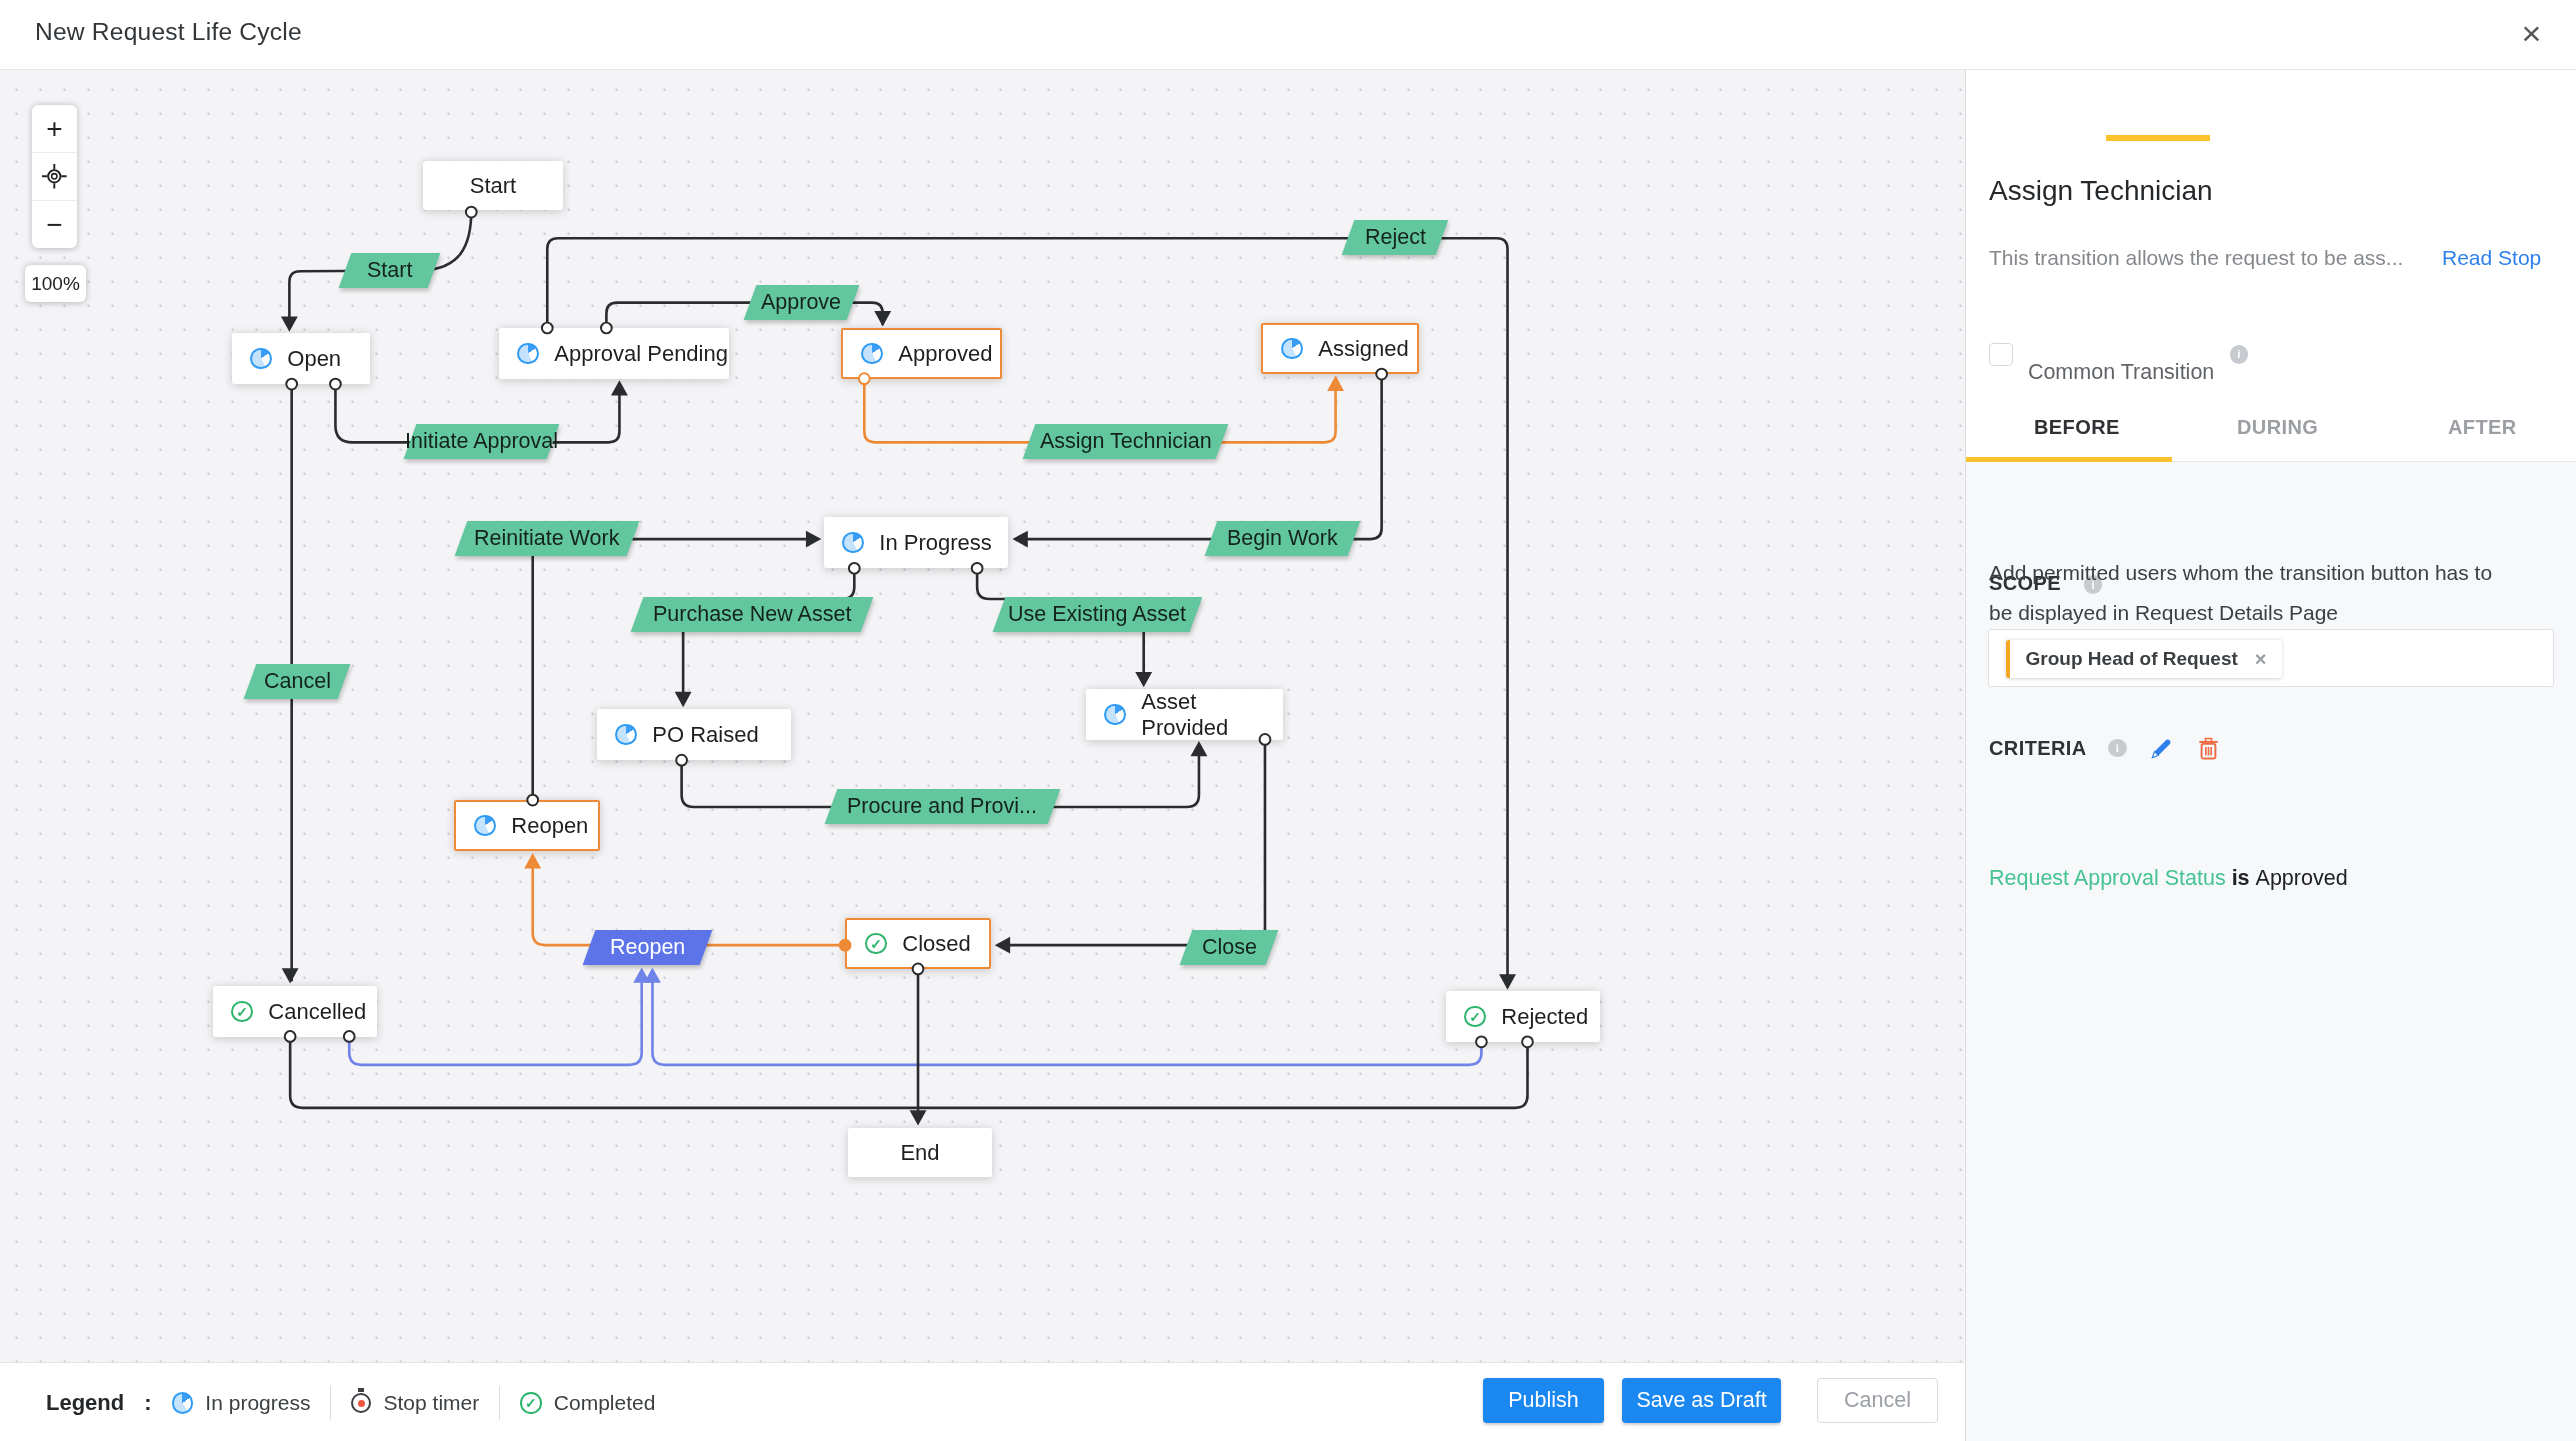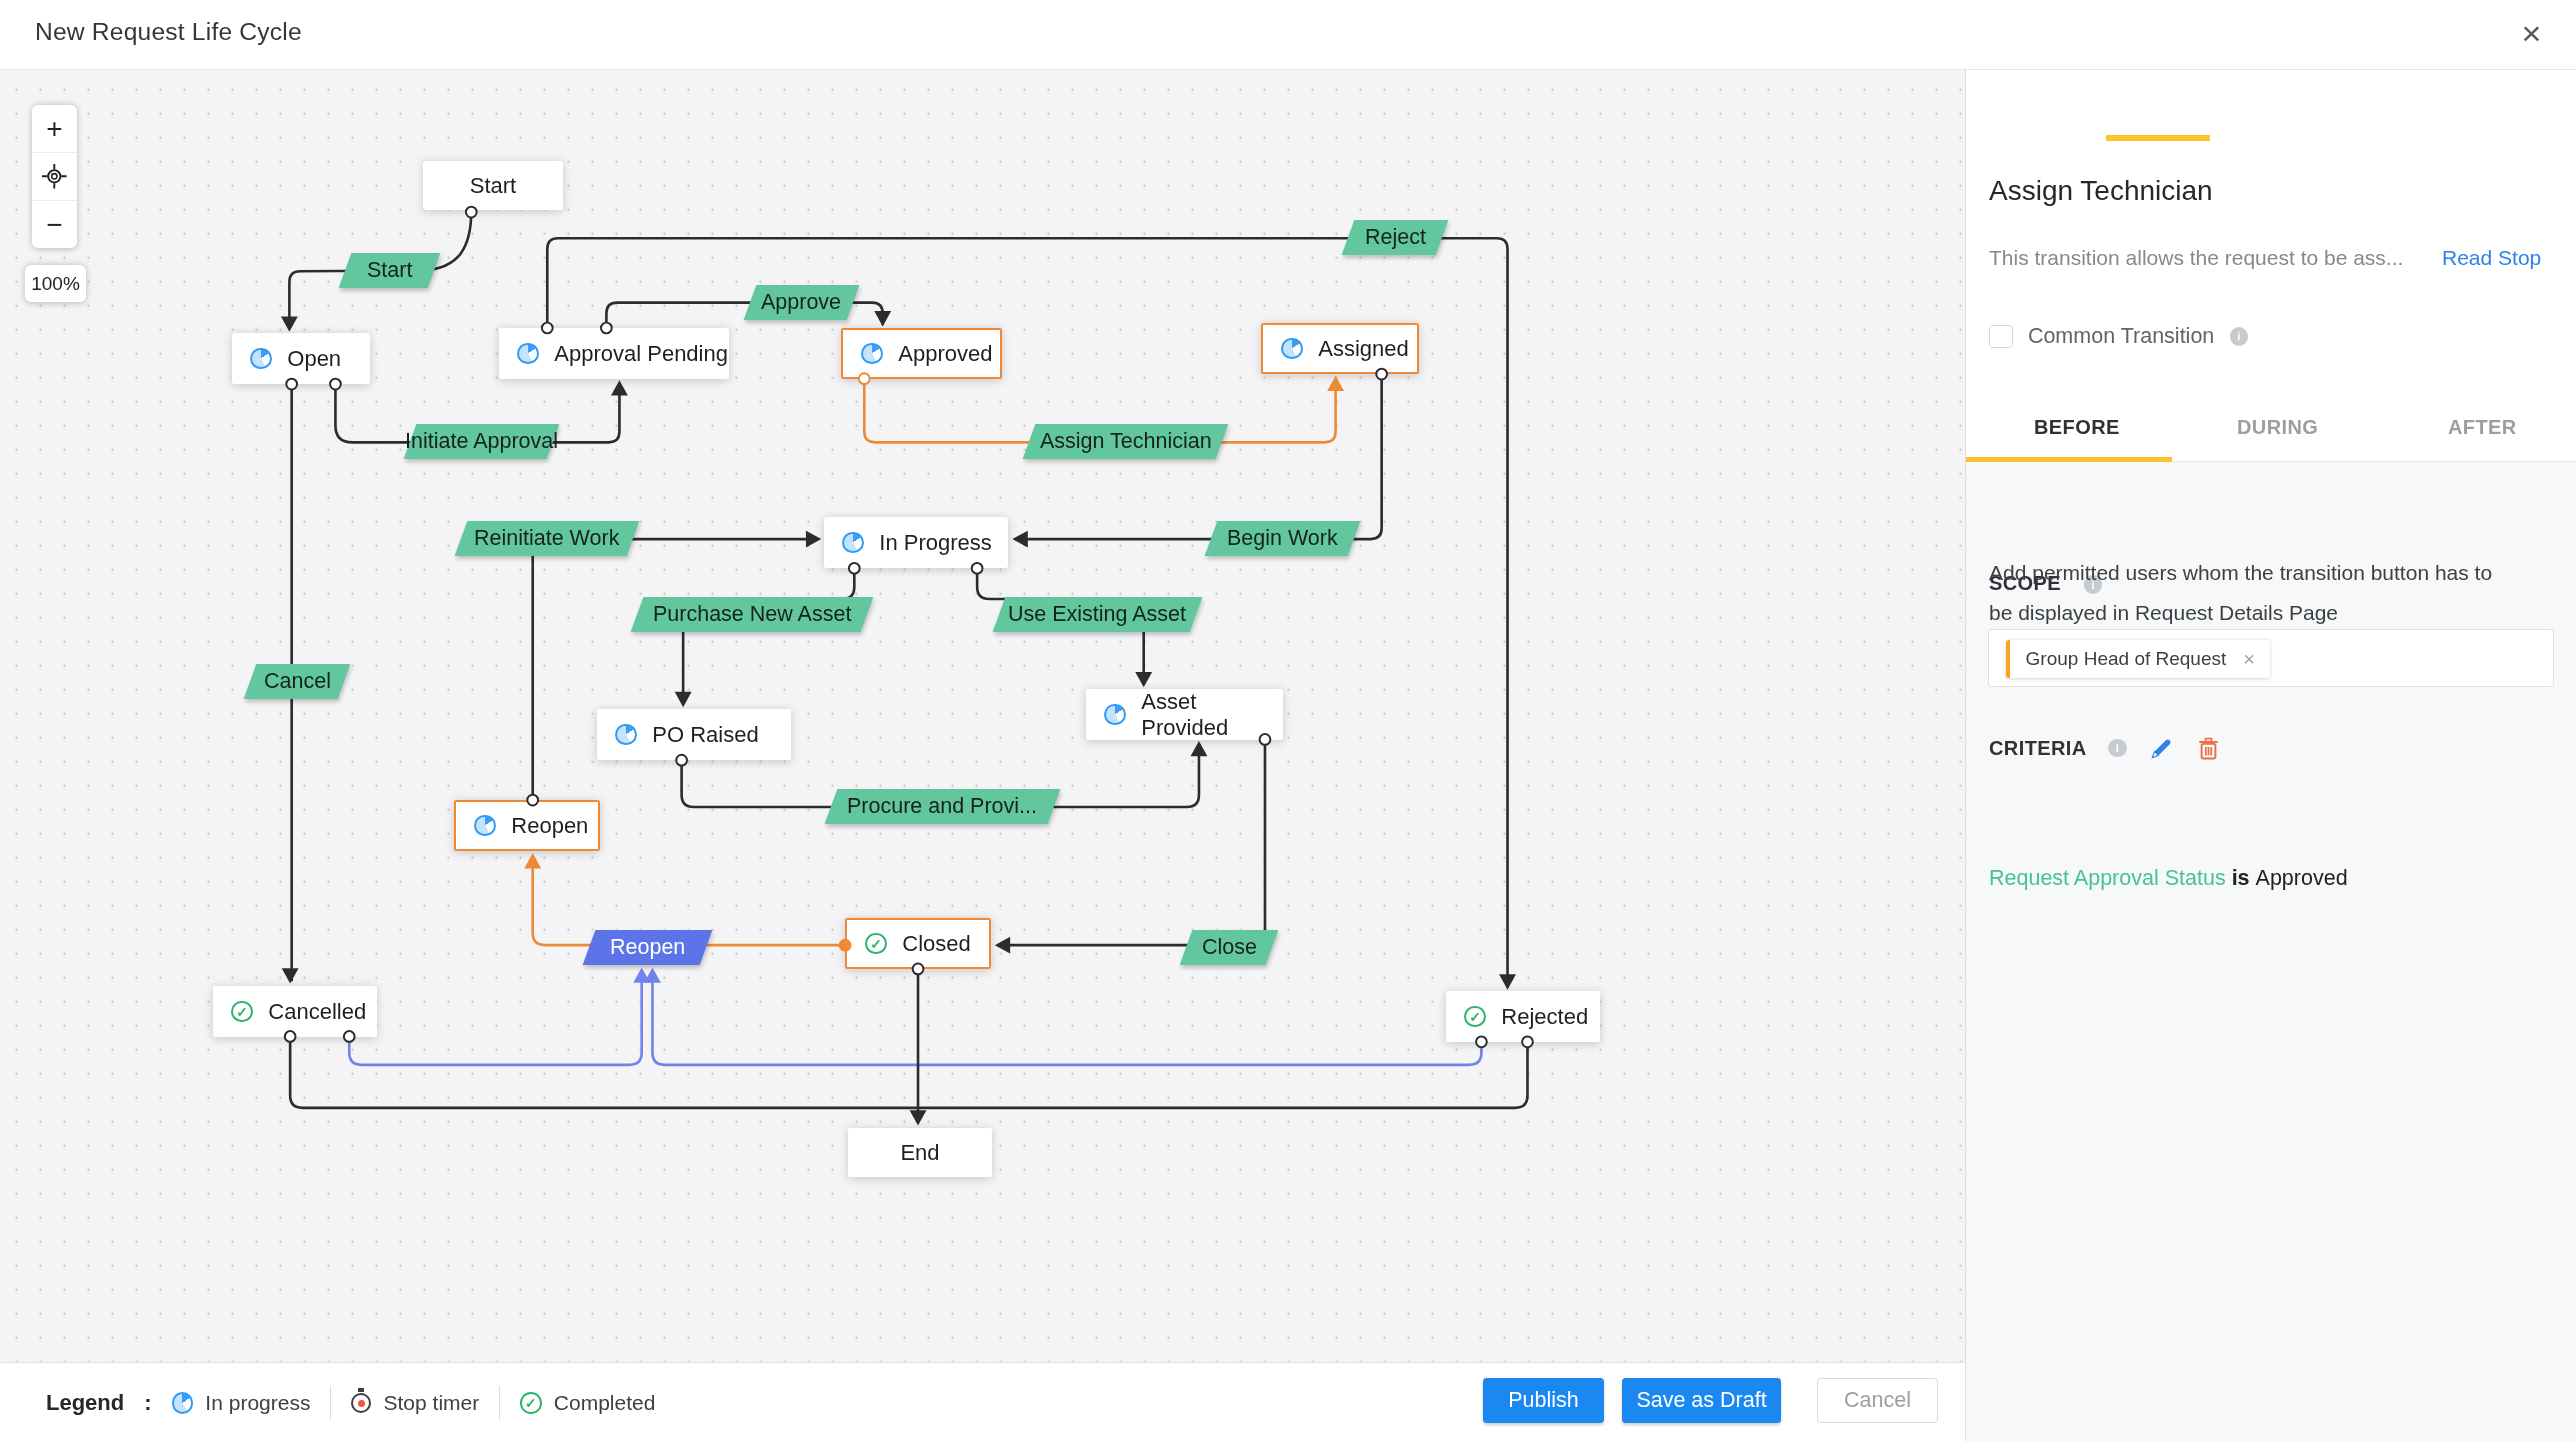--- a/index.html
+++ b/index.html
@@ -46,31 +46,31 @@
   .panel{position:absolute;left:1965px;top:69px;width:611px;height:1372px;background:#fff;border-left:0.8px solid #DBDDE0;box-sizing:border-box;z-index:10;}
   .ptabs{position:absolute;left:0;top:0;width:100%;height:74px;background:#F6F7F9;border-bottom:0.8px solid #DFE1E5;box-sizing:border-box;}
   .ptab{position:absolute;top:27px;font-size:21.5px;color:#7d8084;cursor:pointer;}
   .ptab.active{color:#2f3134;}
   .ptab-underline{position:absolute;left:140px;top:66px;width:104px;height:6.1px;background:#FCC32C;}
   .panel-title{position:absolute;left:23px;top:106px;font-size:28px;color:#25282b;}
   .panel-desc{position:absolute;left:23px;top:177px;font-size:21px;color:#85888c;}
   .read-more{position:absolute;left:476px;top:177px;font-size:21px;color:#2F80ED;cursor:pointer;white-space:nowrap;}
   .chk-row{position:absolute;left:23px;top:255px;display:flex;align-items:center;gap:15.4px;}
   .checkbox{width:21.5px;height:21.5px;border:1.5px solid #D3D6DA;border-radius:4.6px;background:#fff;cursor:pointer;}
-  .chk-label{font-size:21.5px;color:#606469;}
+  .chk-label{font-size:21.5px;color:#606469;margin-top:36px;}
   .info-ic{width:18.4px;height:18.4px;border-radius:50%;background:#C7CBD0;color:#fff;font-size:11.5px;font-weight:bold;
     display:inline-flex;align-items:center;justify-content:center;font-style:normal;}
   .phase-bar{position:absolute;left:0;top:329px;width:100%;height:64px;background:#fff;border-bottom:0.8px solid #E4E6E9;box-sizing:border-box;}
   .phase-tab{position:absolute;top:18.4px;font-size:20px;font-weight:bold;color:#9b9ea2;letter-spacing:0.4px;cursor:pointer;}
   .phase-tab.active{color:#2f3134;}
   .phase-underline{position:absolute;left:0;top:388px;width:206px;height:5.4px;background:#FCC32C;z-index:2;}
   .phase-body{position:absolute;left:0;top:393px;width:100%;height:979px;background:#F7F8F9;}
   .sec-head{position:absolute;font-size:20px;font-weight:bold;color:#2f3134;letter-spacing:0.4px;}
   .scope-desc{position:absolute;left:23px;top:484px;width:522px;font-size:21px;color:#3c4043;line-height:40px;}
-  .scope-input{position:absolute;left:21.5px;top:560px;width:566px;height:58px;background:#fff;border:0.8px solid #DEE0E3;border-radius:3.1px;box-sizing:border-box;}
+  .scope-input{position:absolute;left:21.5px;top:560px;width:566px;height:58px;background:#fff;border:0.8px solid #DEE0E3;border-radius:3.1px;box-sizing:border-box;font-weight:bold;}
   .chip{position:absolute;left:17px;top:10px;height:38px;background:#fff;border-radius:3.1px;box-shadow:0 0.8px 3.8px rgba(0,0,0,.18);
     display:flex;align-items:center;padding:0 15.4px 0 14px;gap:17px;}
   .chip::before{content:"";position:absolute;left:0;top:0;width:4.6px;height:100%;background:#F5A623;border-radius:3.1px 0 0 3.1px;}
   .chip-text{font-size:19px;color:#3c4043;margin-left:6.1px;}
   .chip-x{font-size:20px;color:#9AA0A6;cursor:pointer;}
   .crit-row{position:absolute;left:23px;top:666px;display:flex;align-items:center;gap:21.5px;}
   .crit-sentence{position:absolute;left:23px;top:797px;font-size:21.5px;}
   .crit-field{color:#45C392;}
   .crit-op{color:#202124;font-weight:bold;}
   .crit-val{color:#202124;}

